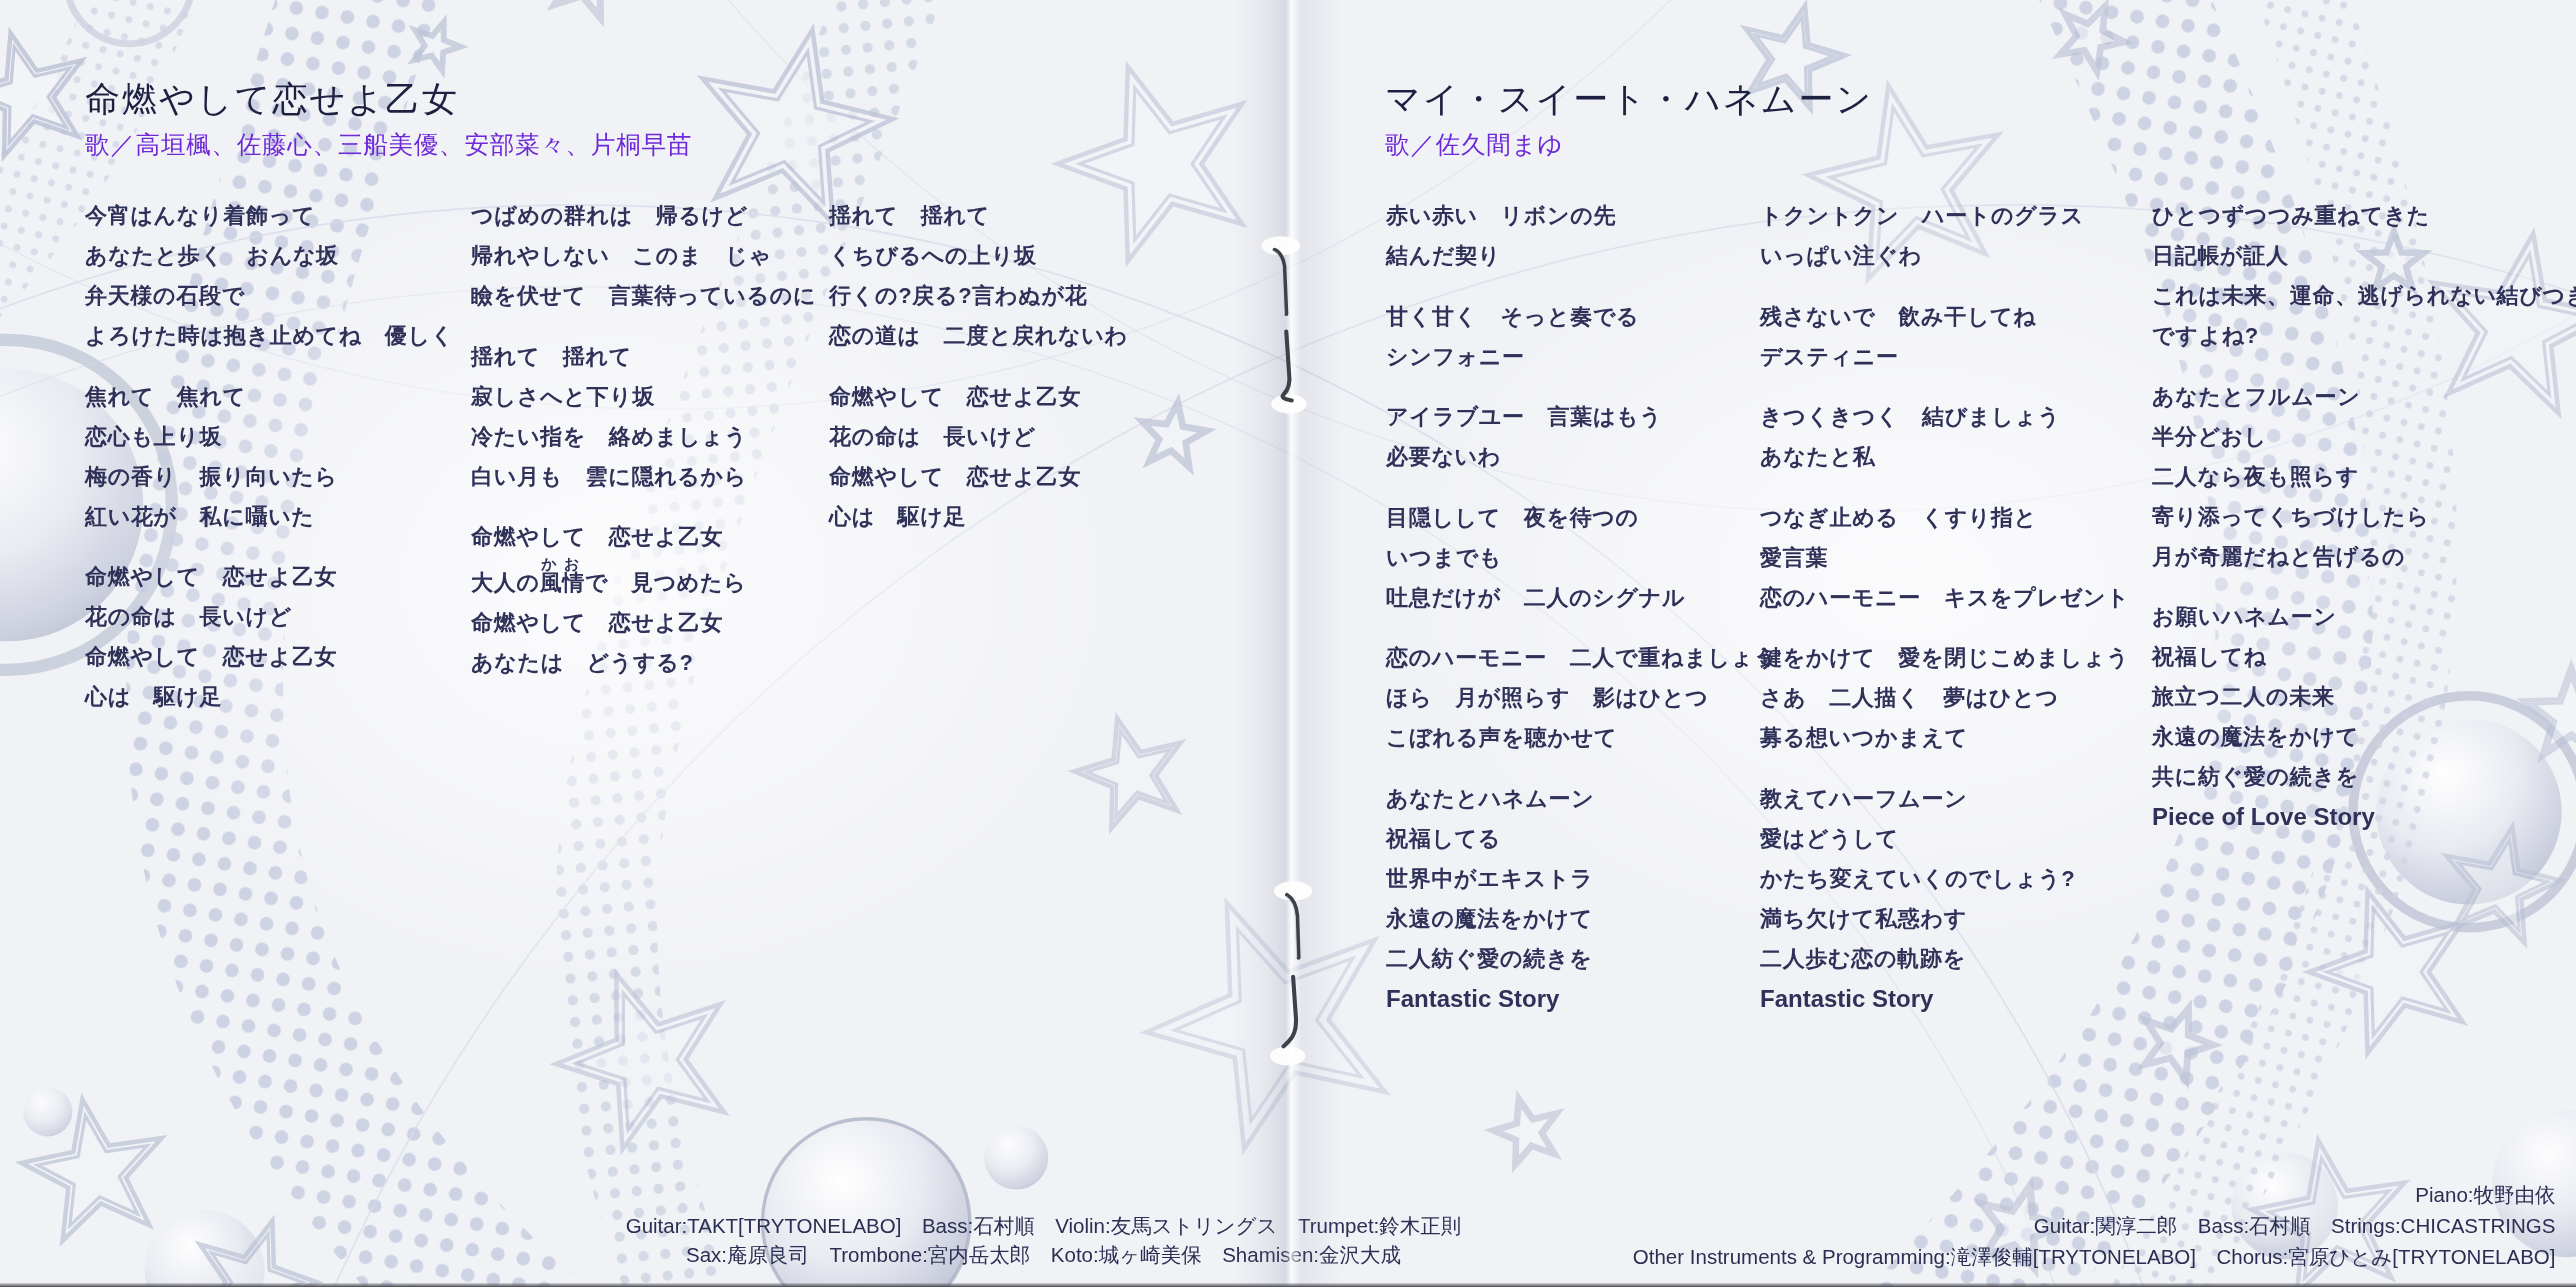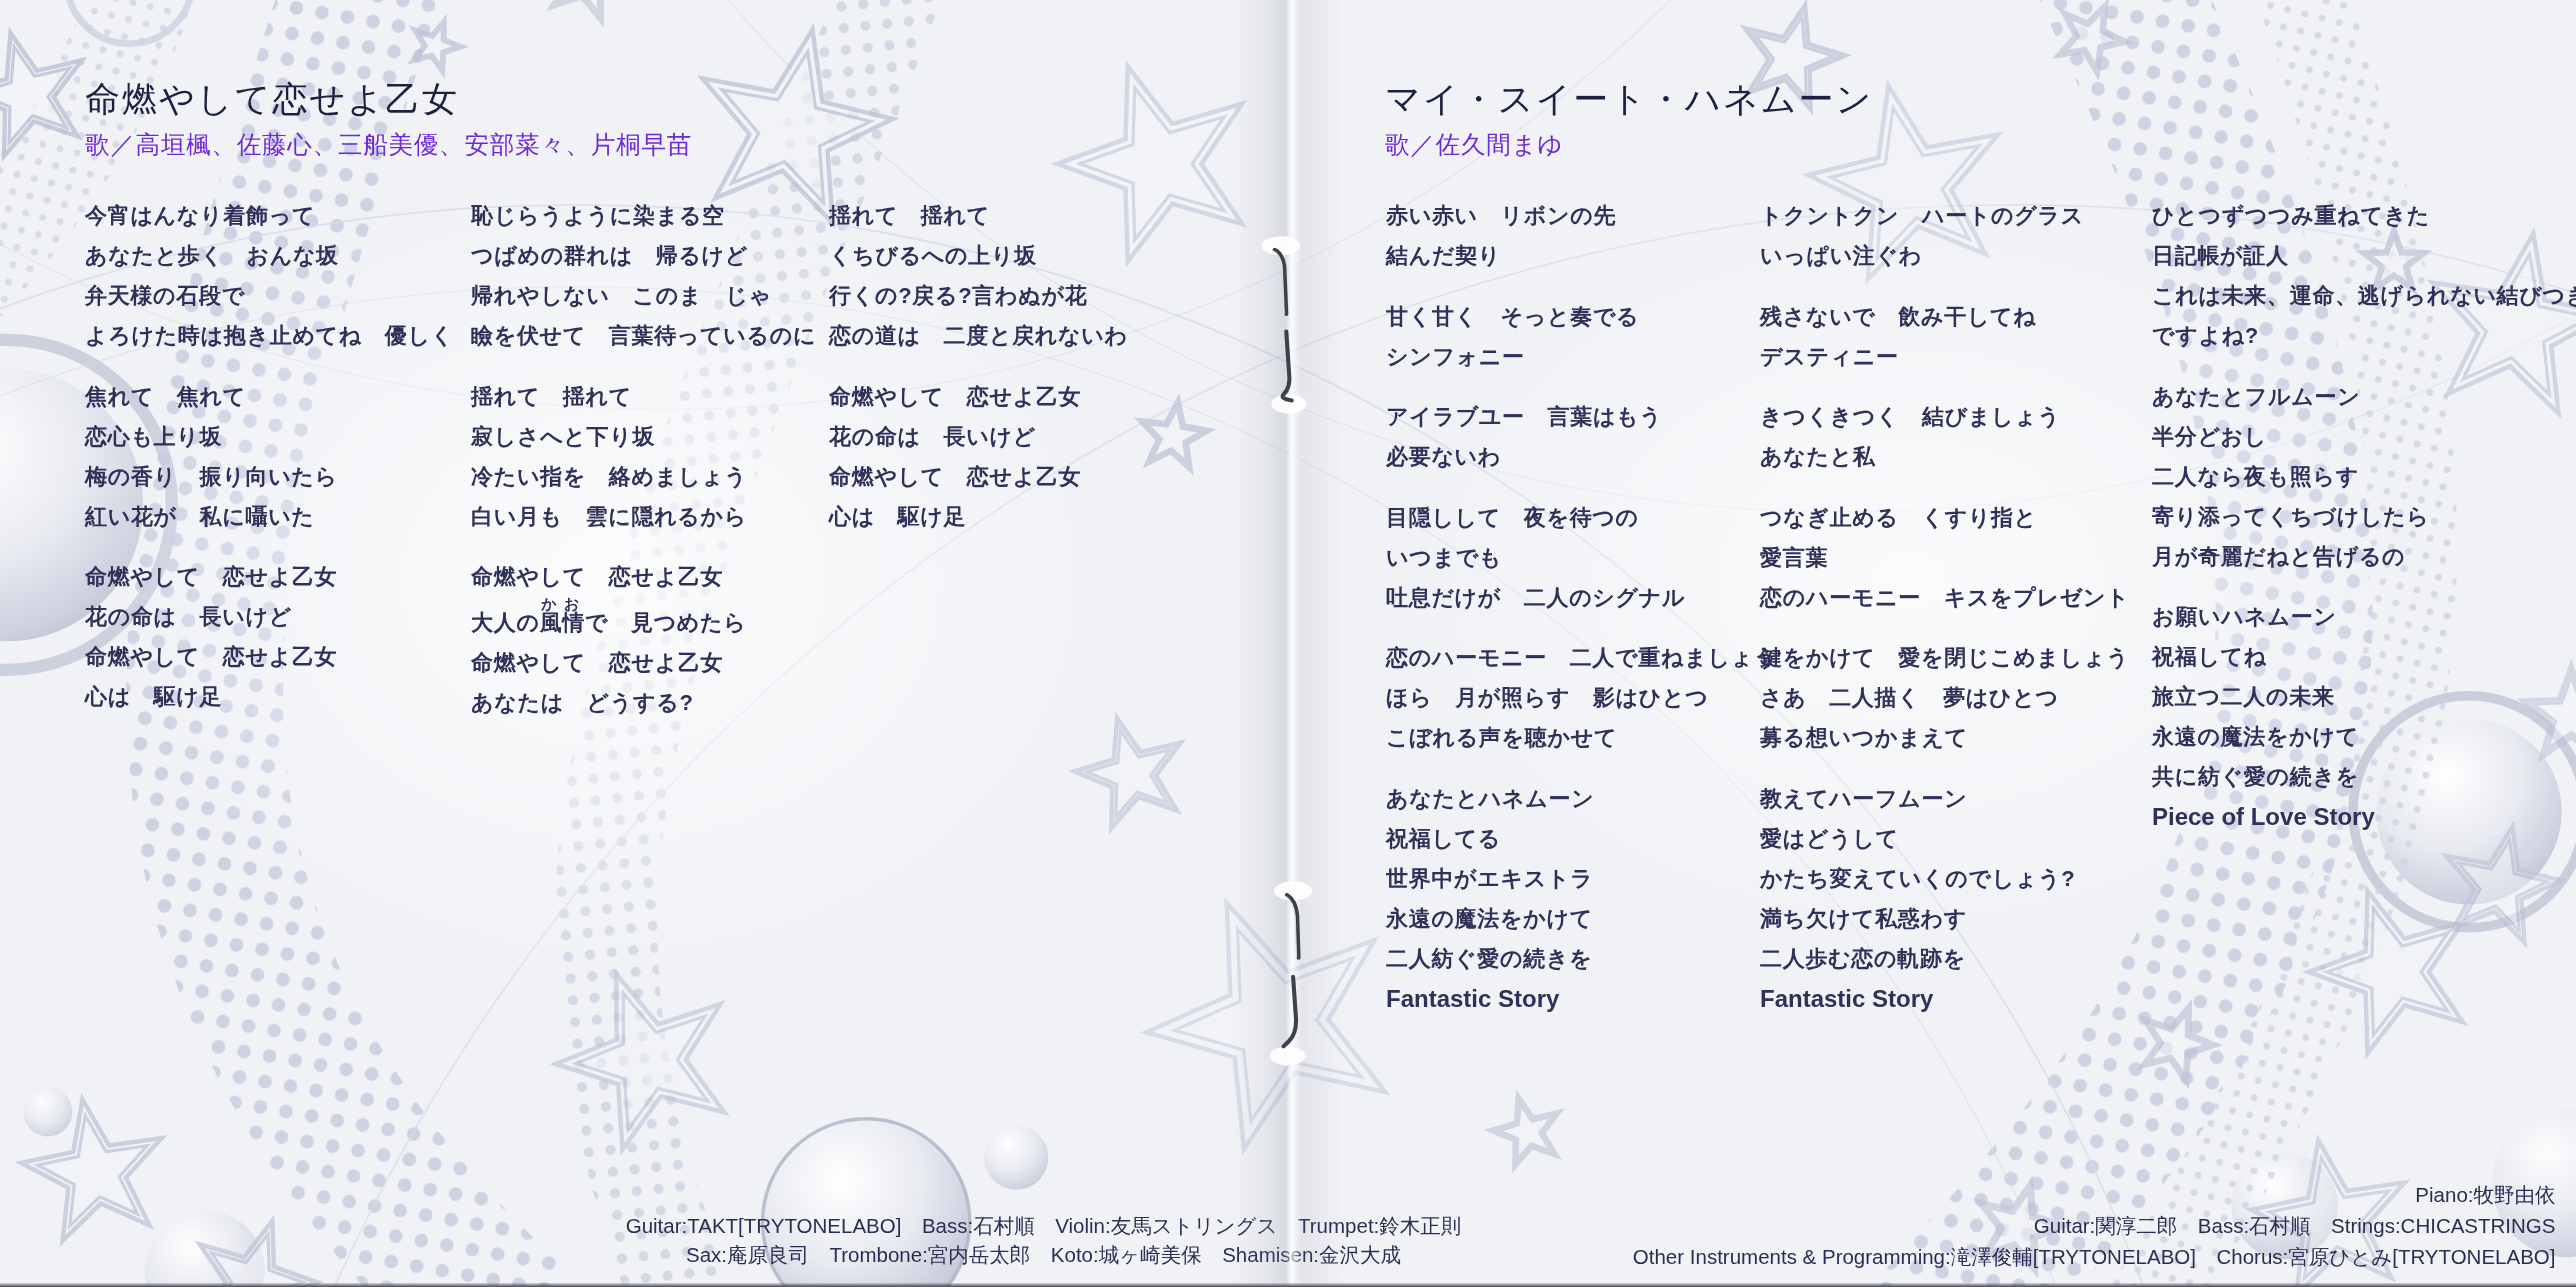--- a/index.html
+++ b/index.html
@@ -176,21 +176,20 @@
           </div>
           <div class="stanza">
             <div class="line">命燃やして　恋せよ乙女</div>
             <div class="line">花の命は　長いけど</div>
             <div class="line">命燃やして　恋せよ乙女</div>
             <div class="line">心は　駆け足</div>
           </div>
         </div>
         <div class="col col1">
           <div class="stanza">
-            <div class="line">恥じらうように染まる空</div>
             <div class="line">つばめの群れは　帰るけど</div>
             <div class="line">帰れやしない　このまゝじゃ</div>
             <div class="line">瞼を伏せて　言葉待っているのに</div>
           </div>
           <div class="stanza">
             <div class="line">揺れて　揺れて</div>
             <div class="line">寂しさへと下り坂</div>
             <div class="line">冷たい指を　絡めましょう</div>
             <div class="line">白い月も　雲に隠れるから</div>
           </div>

